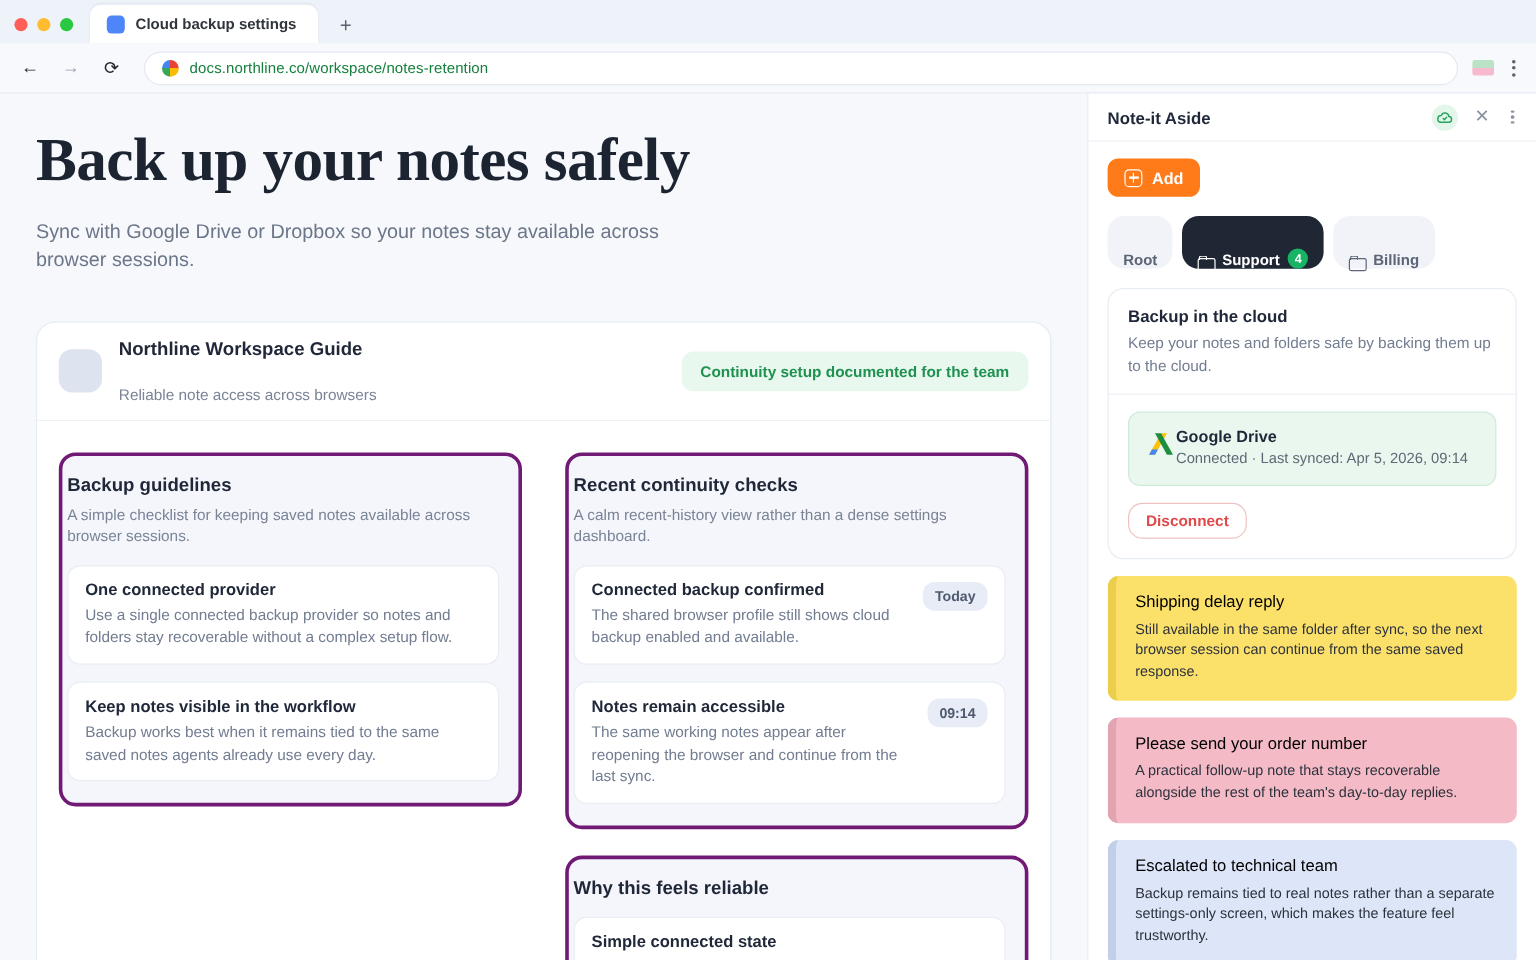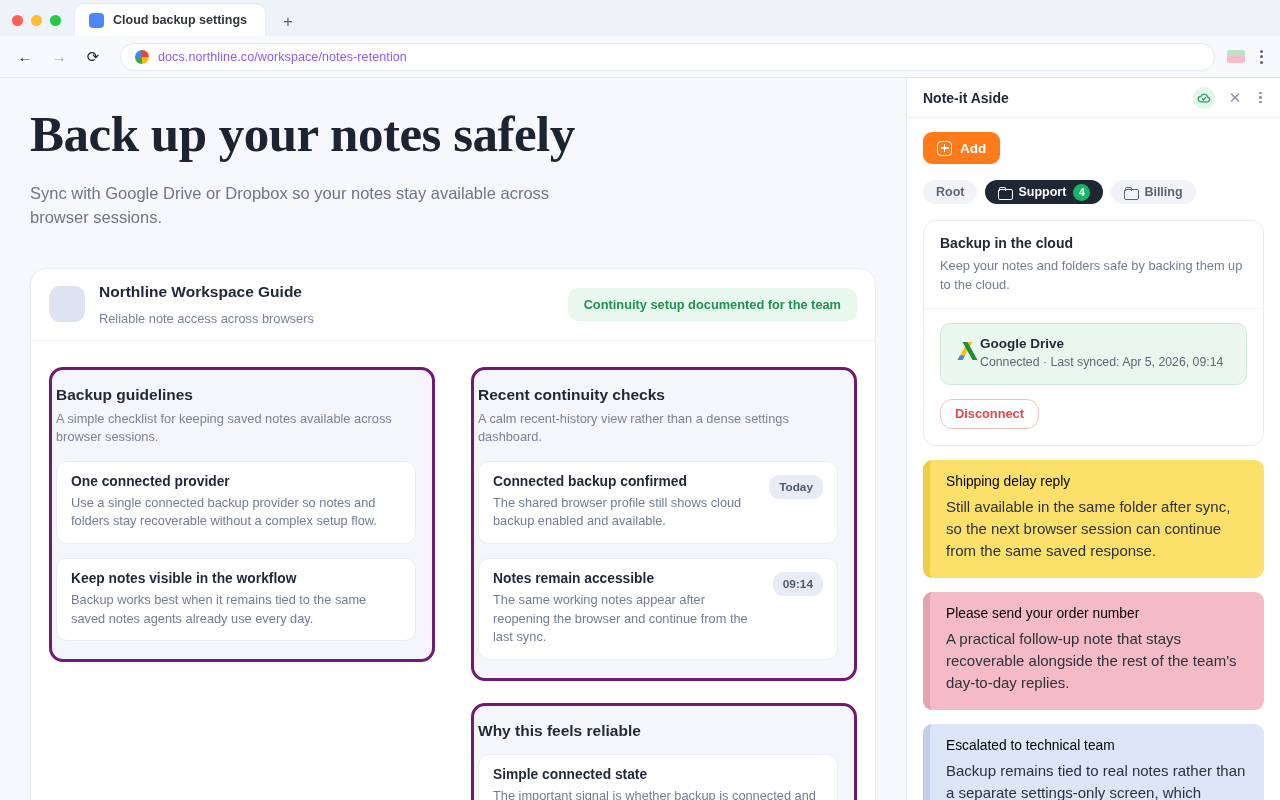--- a/index.html
+++ b/index.html
@@ -49,21 +49,21 @@
     width: 30px; height: 30px; border-radius: 50%;
     display: flex; align-items: center; justify-content: center;
     color: #20242b; font-size: 15px; background: transparent; border: none;
   }
   .navbtn.dim { color: #9aa3b2; }
   .omnibox {
     flex: 1; height: 28px; background: #ffffff; border: 1px solid #e4e9f1;
     border-radius: 14px; display: flex; align-items: center; gap: 9px;
     padding: 0 14px; margin: 0 8px;
   }
-  .omnibox .url { font-size: 12.5px; color: #8b5cf6; letter-spacing: .1px; }
+  .omnibox .url { font-size: 12.5px; color: #15803d; letter-spacing: .1px; }
   .favglobe { width: 14px; height: 14px; border-radius: 50%; flex: none;
     background: conic-gradient(#ea4335 0 25%, #fbbc05 25% 50%, #34a853 50% 75%, #4285f4 75% 100%); }
   .tb-right { display: flex; align-items: center; gap: 10px; padding-right: 2px; }
   .ext-icon { width: 18px; height: 13px; border-radius: 2px;
     background: linear-gradient(#b9e3c4 0 50%, #f6b9cd 50% 100%); }
   .kebab { display: flex; flex-direction: column; gap: 2.5px; align-items: center; padding: 3px 5px; }
   .kebab i { width: 3px; height: 3px; border-radius: 50%; background: #5a6170; display: block; }
 
   
   .viewport { flex: 1; display: flex; overflow: hidden; background: #f6f8fb; }
@@ -85,21 +85,21 @@
     border-radius: 16px; overflow: hidden;
     box-shadow: 0 1px 2px rgba(16,24,40,.035);
   }
   .guide-head {
     display: flex; align-items: center; padding: 14px 18px;
     border-bottom: 1px solid #eef1f6;
   }
   .guide-avatar { width: 36px; height: 36px; border-radius: 11px; background: #dde4ef; flex: none; }
   .guide-titles { margin-left: 14px; flex: 1; }
   .guide-title { font-size: 15.5px; font-weight: 700; color: #1f2738; }
-  .guide-subtitle { font-size: 12.8px; color: #7a8496; margin-top: 10px; }
+  .guide-subtitle { font-size: 12.8px; color: #7a8496; margin-top: 20px; }
   .guide-pill {
     background: #e9f8ef; color: #1f9150; font-size: 12.8px; font-weight: 700;
     padding: 9px 16px; border-radius: 10px; white-space: nowrap;
   }
 
   .cols { display: flex; gap: 36px; padding: 26px 18px 0 18px; background:#ffffff; height: 100%; }
   .col { flex: 1; min-width: 0; }
   .panel {
     background: #f4f6fb; border: 3px solid #701a75; border-radius: 14px;
     padding: 16px 16px 18px 4px;
@@ -149,22 +149,22 @@
   .add-sq {
     width: 15px; height: 15px; border: 1.8px solid #ffffff; border-radius: 4px;
     display: flex; align-items: center; justify-content: center; position: relative; flex: none;
   }
   .add-sq:before, .add-sq:after { content:""; position:absolute; background:#fff; }
   .add-sq:before { width: 8px; height: 1.8px; }
   .add-sq:after { width: 1.8px; height: 8px; }
 
   .chips { display: flex; gap: 8px; margin-top: 16px; align-items: center; }
   .chip {
-    display: inline-flex; align-items: center; gap: 7px;
-    height: 24px; padding: 0 13px; border-radius: 14px;
+    display: inline-flex; align-items: flex-end; gap: 7px;
+    height: 44px; padding: 0 13px; border-radius: 14px;
     background: #f1f3f8; color: #5c6578; font-size: 12.5px; font-weight: 700; cursor: pointer;
   }
   .chip.active { background: #1f2634; color: #ffffff; }
   .chip .count {
     background: #18b364; color: #fff; font-size: 10.5px; font-weight: 700;
     min-width: 17px; height: 17px; border-radius: 50%;
     display: inline-flex; align-items: center; justify-content: center;
   }
   .folder-ico { width: 13px; height: 11px; position: relative; flex: none; }
   .folder-ico:before {
@@ -195,21 +195,21 @@
     margin-top: 14px; background: #ffffff; border: 1px solid #efc2c2; color: #e04a4a;
     border-radius: 12px; height: 30px; padding: 0 14px; font-size: 12.8px; font-weight: 700;
     font-family: inherit; cursor: pointer;
   }
 
   .note {
     margin-top: 14px; border-radius: 9px; padding: 14px 16px 16px 16px;
     border-left: 7px solid transparent;
   }
   .note-title { font-size: 13.8px; font-weight: 400; color: #000000; }
-  .note-desc { font-size: 15px; line-height: 1.47; color: #2c313c; margin-top: 7px; }
+  .note-desc { font-size: 12px; line-height: 1.47; color: #2c313c; margin-top: 7px; }
 </style>
 </head>
 <body>
 
 <div class="browser">
 
   <div class="tabstrip">
     <div class="traffic">
       <span class="dot red"></span>
       <span class="dot amber"></span>

